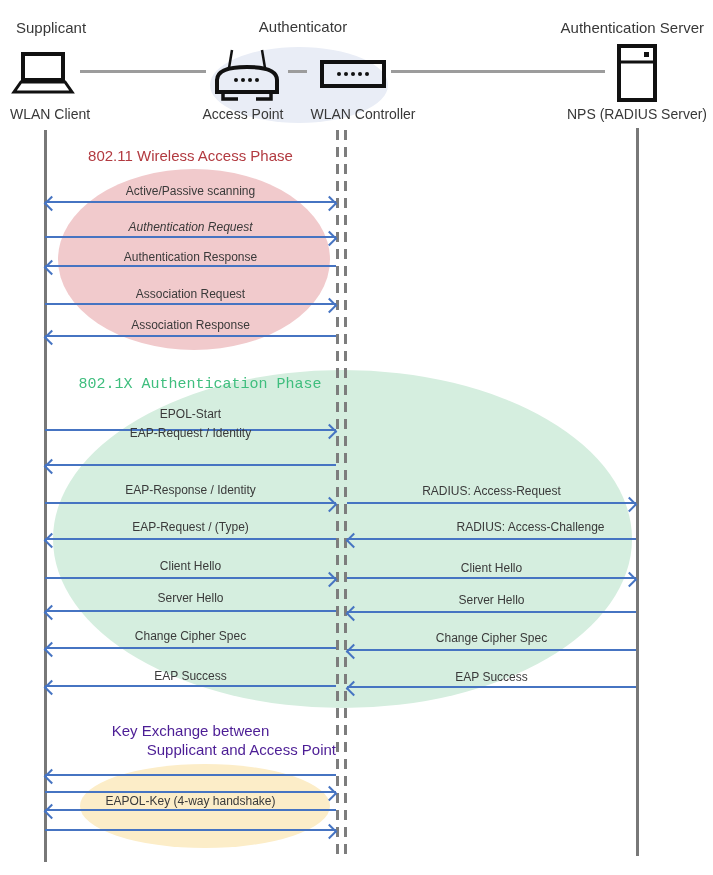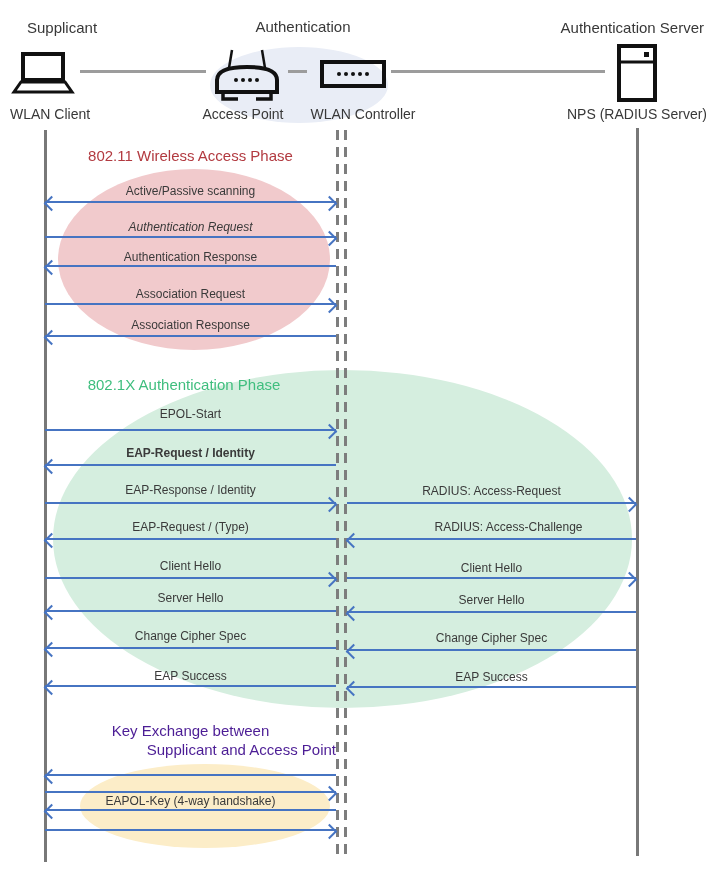--- a/index.html
+++ b/index.html
@@ -46,22 +46,22 @@
 </head>
 <body>
 
 <div id="canvas">
 
   <div class="ellipse ell-blue" style="left:210px;top:47px;width:178px;height:76px;"></div>
   <div class="ellipse ell-pink" style="left:58px;top:169px;width:272px;height:181px;"></div>
   <div class="ellipse ell-green" style="left:53px;top:370px;width:579px;height:338px;"></div>
   <div class="ellipse ell-yellow" style="left:80px;top:764px;width:250px;height:84px;"></div>
 
-  <div class="role-label" style="left:27px;top:19px;">Supplicant</div>
-  <div class="role-label" style="left:243px;top:18px;width:120px;text-align:center;">Authentication</div>
+  <div class="role-label" style="left:16px;top:19px;">Supplicant</div>
+  <div class="role-label" style="left:243px;top:18px;width:120px;text-align:center;">Authenticator</div>
   <div class="role-label" style="left:544px;top:19px;width:160px;text-align:right;">Authentication Server</div>
 
   <div class="connector" style="left:80px;top:70px;width:126px;"></div>
   <div class="connector" style="left:288px;top:70px;width:19px;"></div>
   <div class="connector" style="left:391px;top:70px;width:214px;"></div>
 
   <svg class="icon" style="left:12px;top:51px;" width="62" height="44" viewBox="0 0 62 44">
     <rect x="11" y="3" width="40" height="26" fill="none" stroke="#111" stroke-width="4"></rect>
     <path d="M9 31 L53 31 L60 41 L2 41 Z" fill="#fff" stroke="#111" stroke-width="3"></path>
   </svg>
@@ -110,26 +110,26 @@
 
   <div class="msg-label" style="left:45px;top:250px;width:291px;">Authentication Response</div>
   <div class="arrow a-left" style="left:45px;top:265px;width:291px;"></div>
 
   <div class="msg-label" style="left:45px;top:287px;width:291px;">Association Request</div>
   <div class="arrow a-right" style="left:45px;top:303px;width:291px;"></div>
 
   <div class="msg-label" style="left:45px;top:318px;width:291px;">Association Response</div>
   <div class="arrow a-left" style="left:45px;top:335px;width:291px;"></div>
 
-  <div class="phase-title pt-green" style="left:36px;top:376px;width:296px;">802.1X Authentication Phase</div>
+  <div class="phase-title pt-green" style="left:52px;top:376px;width:296px;font-family:Liberation Mono, monospace;">802.1X Authentication Phase</div>
 
   <div class="msg-label" style="left:45px;top:407px;width:291px;">EPOL-Start</div>
   <div class="arrow a-right" style="left:45px;top:429px;width:291px;"></div>
 
-  <div class="msg-label" style="left:45px;top:446px;width:291px;font-weight:bold;">EAP-Request / Identity</div>
+  <div class="msg-label" style="left:45px;top:426px;width:291px;">EAP-Request / Identity</div>
   <div class="arrow a-left" style="left:45px;top:464px;width:291px;"></div>
 
   <div class="msg-label" style="left:45px;top:483px;width:291px;">EAP-Response / Identity</div>
   <div class="arrow a-right" style="left:45px;top:502px;width:291px;"></div>
 
   <div class="msg-label" style="left:45px;top:520px;width:291px;">EAP-Request / (Type)</div>
   <div class="arrow a-left" style="left:45px;top:538px;width:291px;"></div>
 
   <div class="msg-label" style="left:45px;top:559px;width:291px;">Client Hello</div>
   <div class="arrow a-right" style="left:45px;top:577px;width:291px;"></div>
@@ -139,21 +139,21 @@
 
   <div class="msg-label" style="left:45px;top:629px;width:291px;">Change Cipher Spec</div>
   <div class="arrow a-left" style="left:45px;top:647px;width:291px;"></div>
 
   <div class="msg-label" style="left:45px;top:669px;width:291px;">EAP Success</div>
   <div class="arrow a-left" style="left:45px;top:685px;width:291px;"></div>
 
   <div class="msg-label" style="left:347px;top:484px;width:289px;">RADIUS: Access-Request</div>
   <div class="arrow a-right" style="left:347px;top:502px;width:289px;"></div>
 
-  <div class="msg-label" style="left:336px;top:520px;width:289px;padding-left:28px;">RADIUS: Access-Challenge</div>
+  <div class="msg-label" style="left:358px;top:520px;width:289px;padding-left:28px;">RADIUS: Access-Challenge</div>
   <div class="arrow a-left" style="left:347px;top:538px;width:289px;"></div>
 
   <div class="msg-label" style="left:347px;top:561px;width:289px;">Client Hello</div>
   <div class="arrow a-right" style="left:347px;top:577px;width:289px;"></div>
 
   <div class="msg-label" style="left:347px;top:593px;width:289px;">Server Hello</div>
   <div class="arrow a-left" style="left:347px;top:611px;width:289px;"></div>
 
   <div class="msg-label" style="left:347px;top:631px;width:289px;">Change Cipher Spec</div>
   <div class="arrow a-left" style="left:347px;top:649px;width:289px;"></div>

